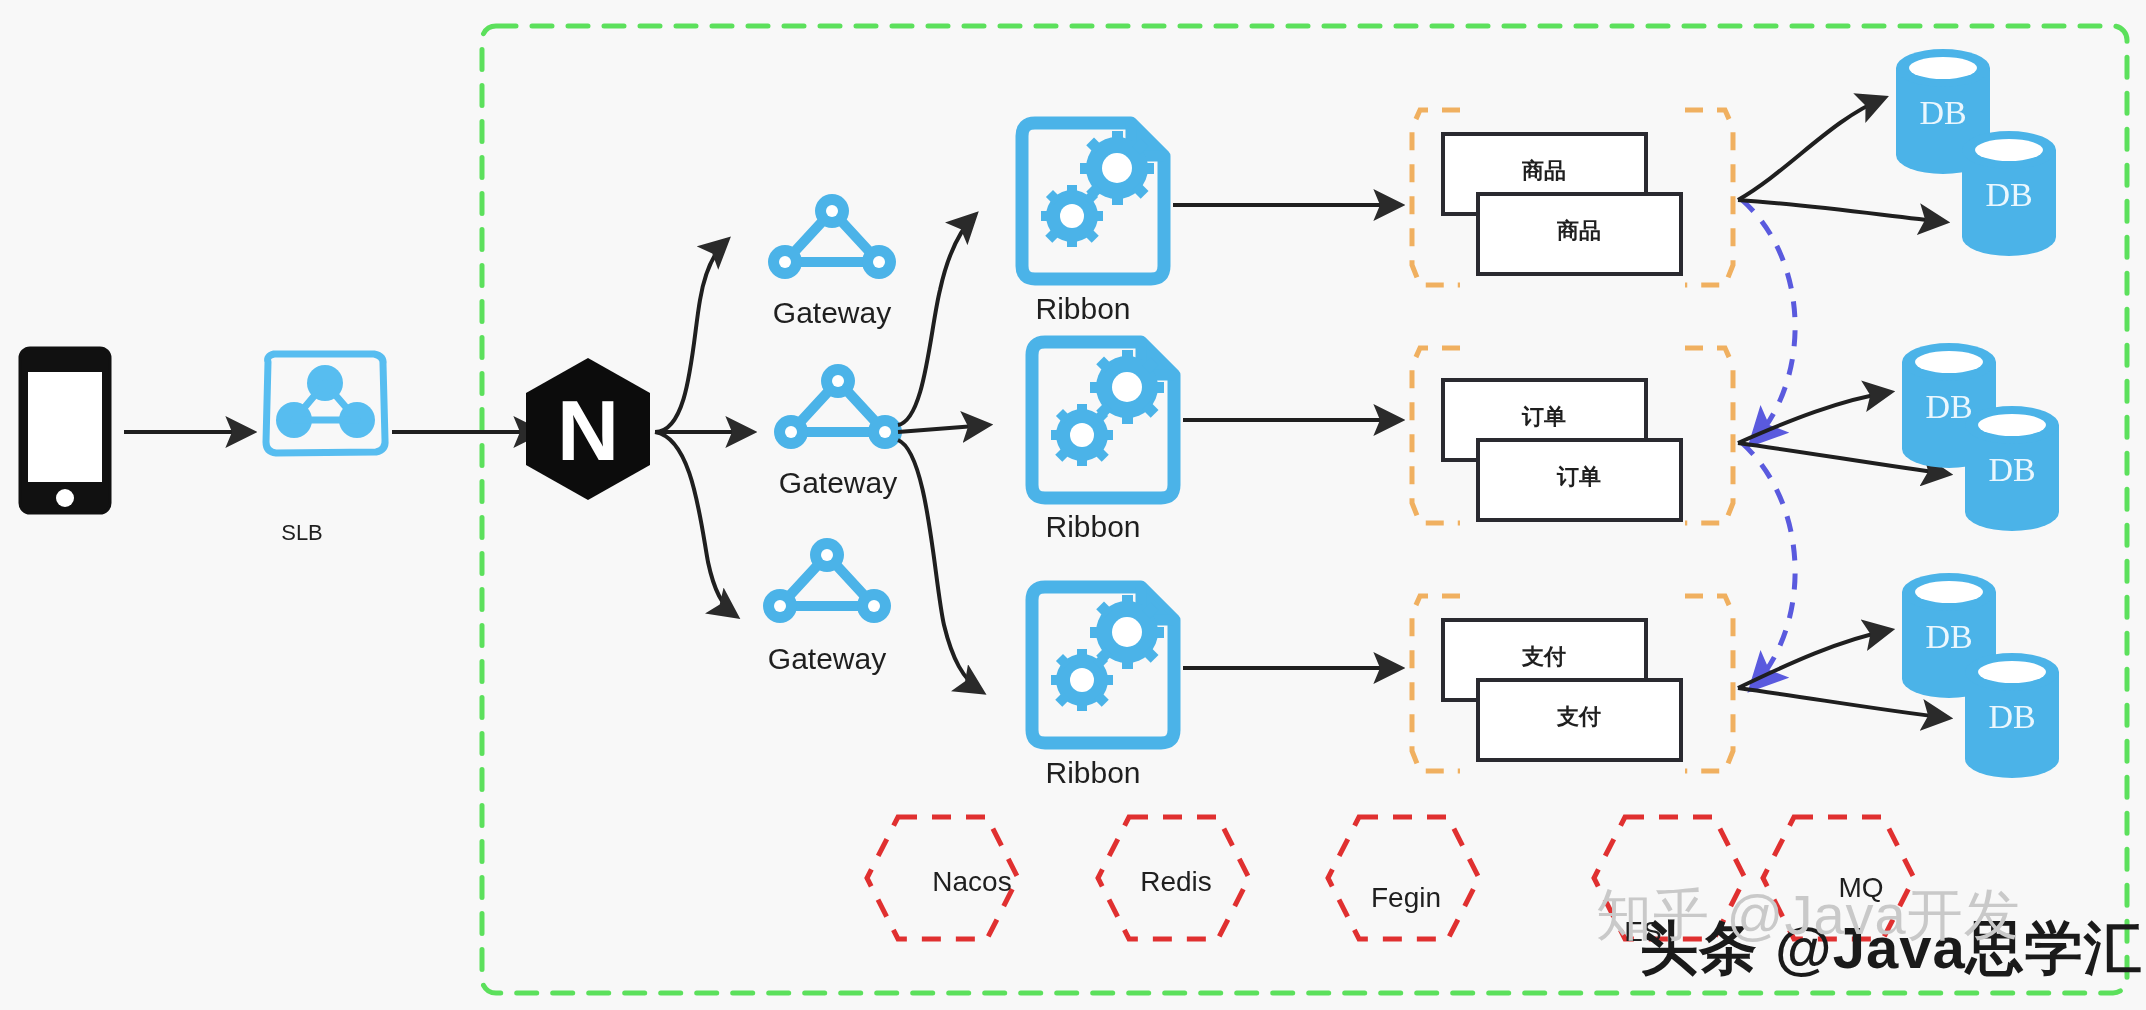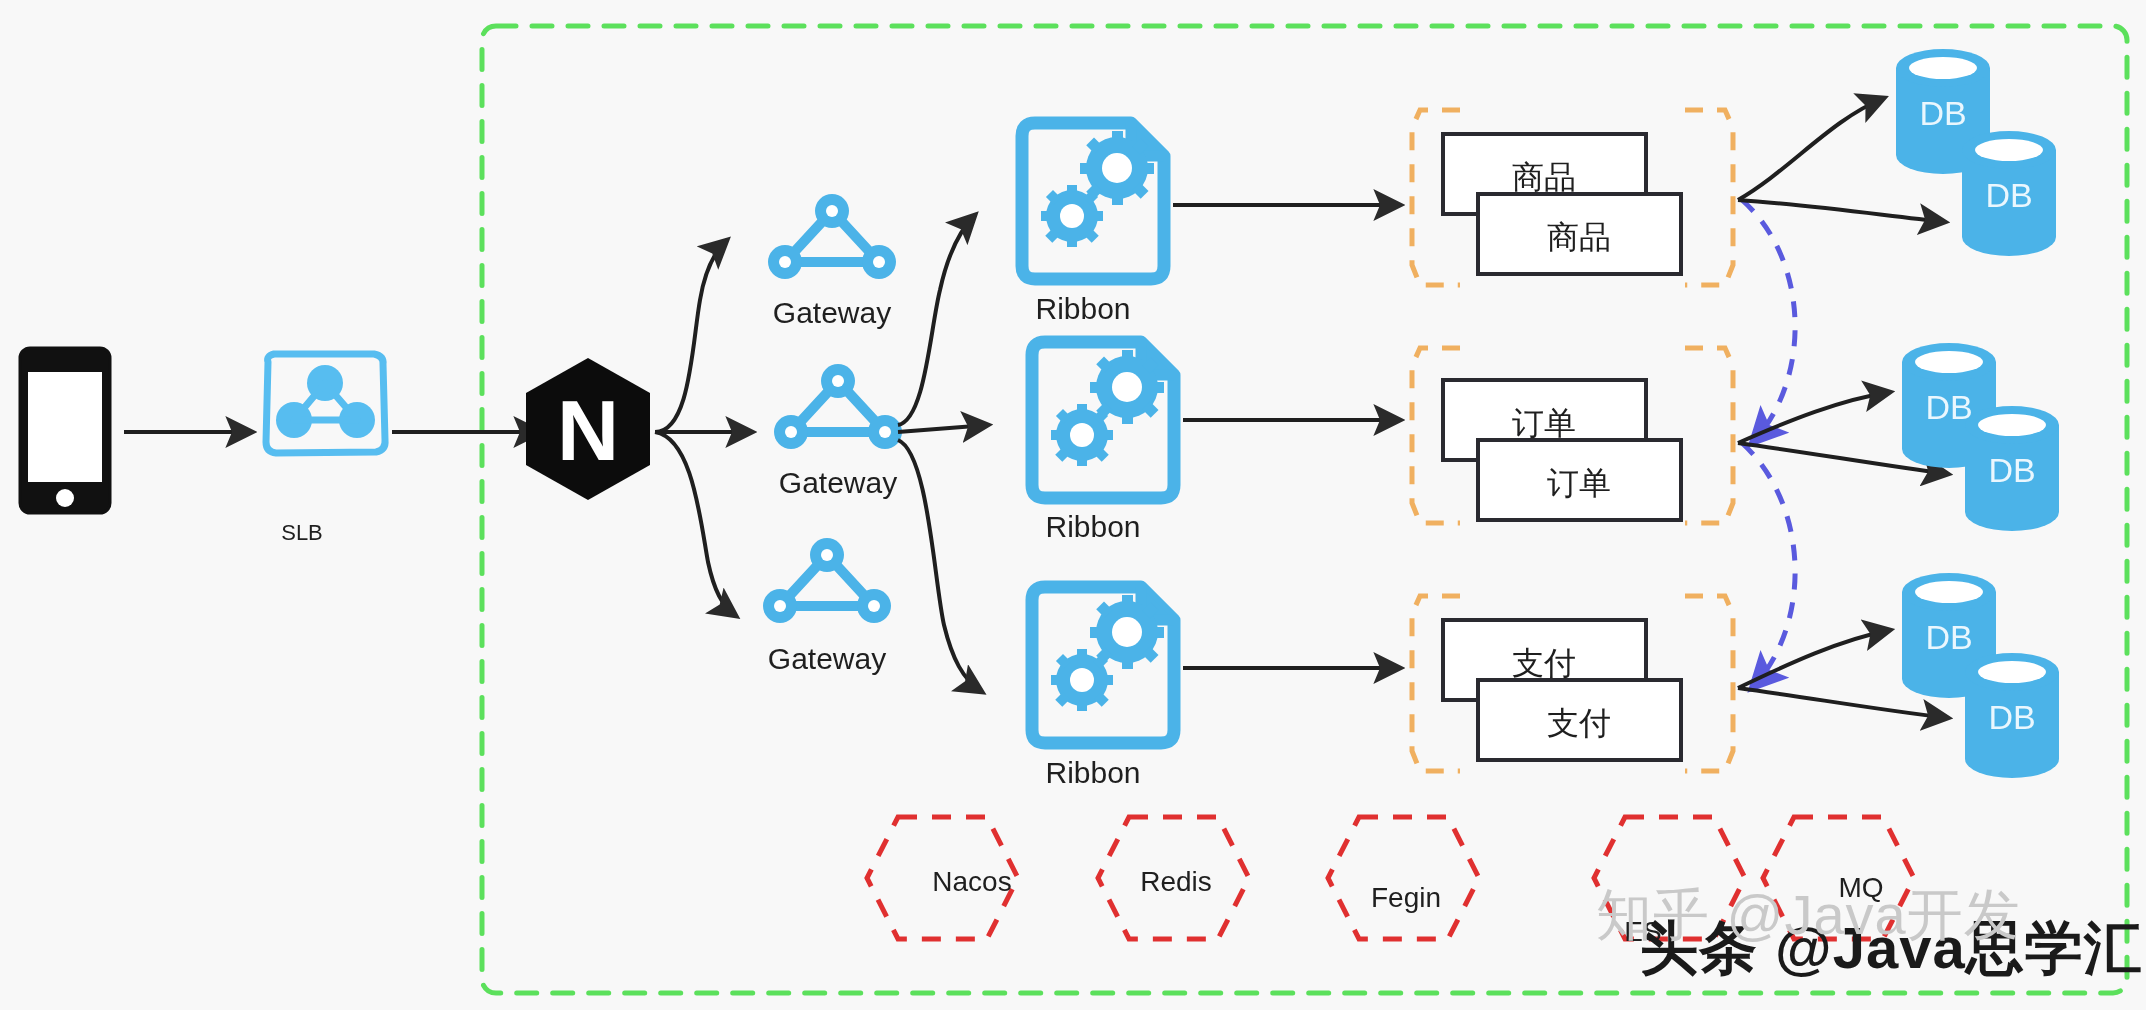--- a/index.html
+++ b/index.html
@@ -26,22 +26,22 @@
     position: absolute;
     color: #1f1f1f;
     font-family: "Liberation Sans", "DejaVu Sans", sans-serif;
     white-space: nowrap;
     user-select: none;
   }
   .lbl-slb      { font-size: 22px; }
   .lbl-gateway  { font-size: 30px; }
   .lbl-ribbon   { font-size: 30px; }
   .lbl-hex      { font-size: 28px; }
-  .lbl-cn       { font-size: 32px; }
-  .lbl-db       { font-size: 34px; color: #eaf7fe; }
+  .lbl-cn       { font-size: 22px; font-weight: bold; }
+  .lbl-db       { font-size: 34px; color: #eaf7fe; font-family: Liberation Serif, serif; }
 
   .watermark {
     position: absolute;
     white-space: nowrap;
     user-select: none;
     font-family: "Liberation Sans", "DejaVu Sans", sans-serif;
   }
   .wm-back {
     color: #c9c9c9;
     font-size: 56px;

